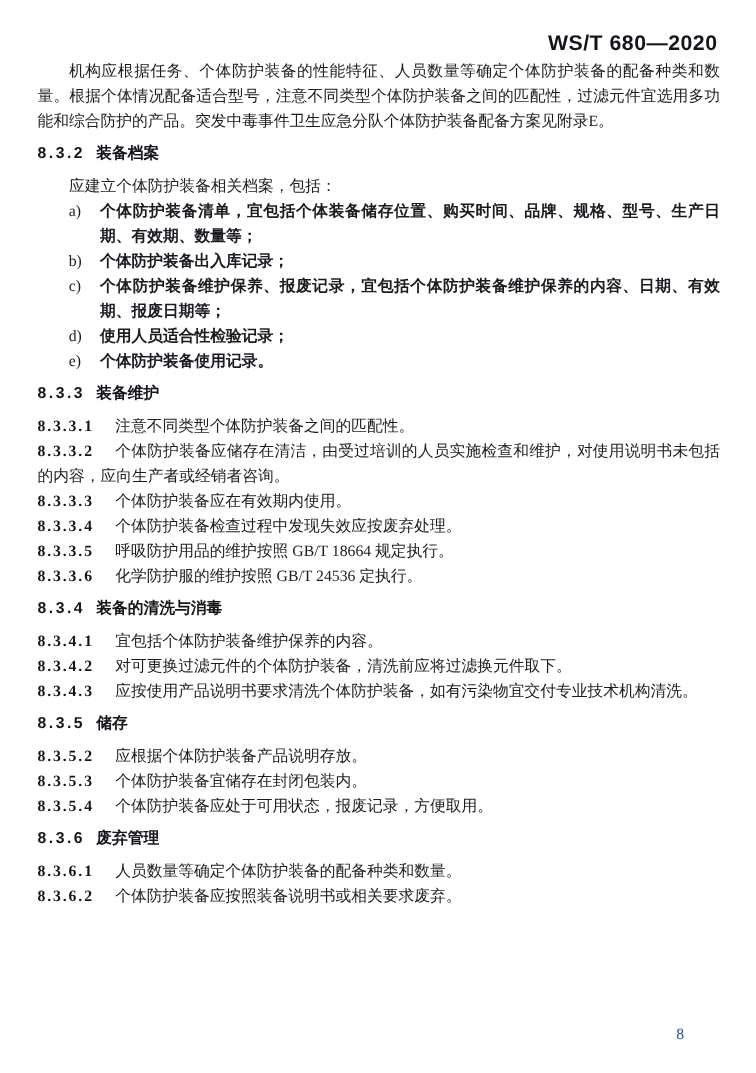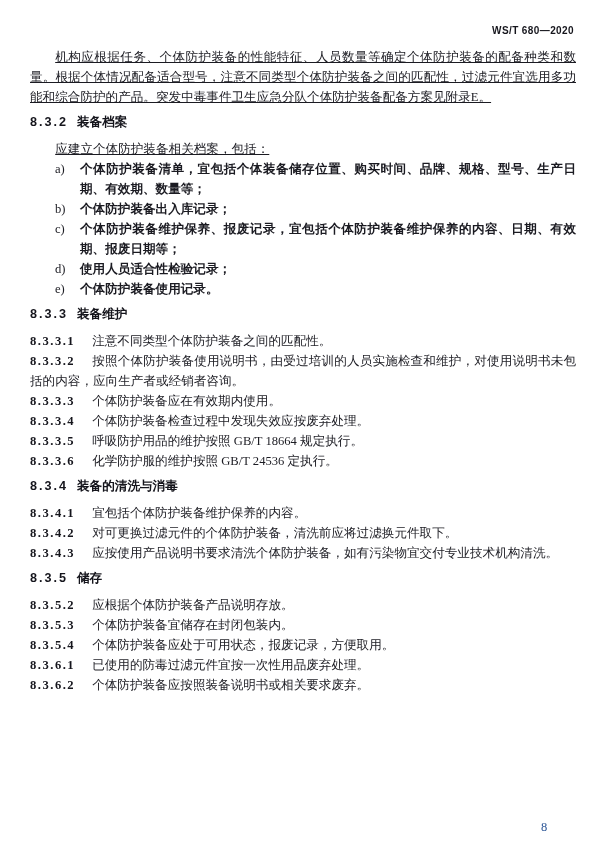--- a/index.html
+++ b/index.html
@@ -9,24 +9,24 @@
   html,body{margin:0;padding:0;}
   body{
     width:605px;height:858px;background:#ffffff;
     font-family:"Liberation Serif","DejaVu Serif",serif;
     color:var(--text-color);
   }
   .page{position:relative;width:605px;height:858px;background:#ffffff;overflow:hidden;}
   .doc-number{
     position:absolute;top:25px;right:31px;
     font-family:"Liberation Sans","DejaVu Sans",sans-serif;
-    font-weight:700;font-size:10px;letter-spacing:0.4px;color:#15151c;
+    font-weight:700;font-size:17px;letter-spacing:0.4px;color:#15151c;
   }
   .content{position:absolute;left:30px;top:47px;width:546px;}
-  .para{margin:0;font-size:12.6px;line-height:20px;text-align:justify;text-decoration:underline;}
+  .para{margin:0;font-size:12.6px;line-height:20px;text-align:justify;}
   .indent{text-indent:2em;}
   .section-heading{
     margin:5px 0 7px 0;font-size:12.6px;line-height:20px;font-weight:700;
     font-family:"Liberation Sans","DejaVu Sans",sans-serif;color:#15151c;
   }
   .sec-num{letter-spacing:2px;margin-right:9px;}
   .clause{margin:0;font-size:12.6px;line-height:20px;text-align:justify;}
   .clause-num{
     font-family:Liberation Serif, serif;
     font-weight:700;letter-spacing:1.5px;margin-right:17px;white-space:nowrap;color:#15151c;
@@ -78,21 +78,21 @@
             </div>
           </div>
   </section>
 
   <section class="section">
     <h3 class="section-heading">
       <span class="sec-num">8.3.3</span><span class="sec-title">装备维护</span>
     </h3>
     <div class="section-body">
             <p class="clause"><span class="clause-num">8.3.3.1</span><span>注意不同类型个体防护装备之间的匹配性。</span></p>
-            <p class="clause"><span class="clause-num">8.3.3.2</span><span>按照个体防护装备使用说明书，由受过培训的人员实施检查和维护，对使用说明书未包括的内容，应向生产者或经销者咨询。</span></p>
+            <p class="clause"><span class="clause-num">8.3.3.2</span><span>个体防护装备应储存在清洁，由受过培训的人员实施检查和维护，对使用说明书未包括的内容，应向生产者或经销者咨询。</span></p>
             <p class="clause"><span class="clause-num">8.3.3.3</span><span>个体防护装备应在有效期内使用。</span></p>
             <p class="clause"><span class="clause-num">8.3.3.4</span><span>个体防护装备检查过程中发现失效应按废弃处理。</span></p>
             <p class="clause"><span class="clause-num">8.3.3.5</span><span>呼吸防护用品的维护按照 GB/T 18664 规定执行。</span></p>
             <p class="clause"><span class="clause-num">8.3.3.6</span><span>化学防护服的维护按照 GB/T 24536 定执行。</span></p>
           </div>
   </section>
 
   <section class="section">
     <h3 class="section-heading">
       <span class="sec-num">8.3.4</span><span class="sec-title">装备的清洗与消毒</span>
@@ -109,22 +109,25 @@
       <span class="sec-num">8.3.5</span><span class="sec-title">储存</span>
     </h3>
     <div class="section-body">
             <p class="clause"><span class="clause-num">8.3.5.2</span><span>应根据个体防护装备产品说明存放。</span></p>
             <p class="clause"><span class="clause-num">8.3.5.3</span><span>个体防护装备宜储存在封闭包装内。</span></p>
             <p class="clause"><span class="clause-num">8.3.5.4</span><span>个体防护装备应处于可用状态，报废记录，方便取用。</span></p>
           </div>
   </section>
 
   <section class="section">
+    <h3 class="section-heading">
+      <span class="sec-num">8.3.6</span><span class="sec-title">废弃管理</span>
+    </h3>
     <div class="section-body">
-            <p class="clause"><span class="clause-num">8.3.6.1</span><span>已使用的防毒过滤元件宜按一次性用品废弃处理。</span></p>
+            <p class="clause"><span class="clause-num">8.3.6.1</span><span>人员数量等确定个体防护装备的配备种类和数量。</span></p>
             <p class="clause"><span class="clause-num">8.3.6.2</span><span>个体防护装备应按照装备说明书或相关要求废弃。</span></p>
           </div>
   </section>
 </div>
   </div>
 
   <div class="page-number">8</div>
 </div>
 
 </body></html>

